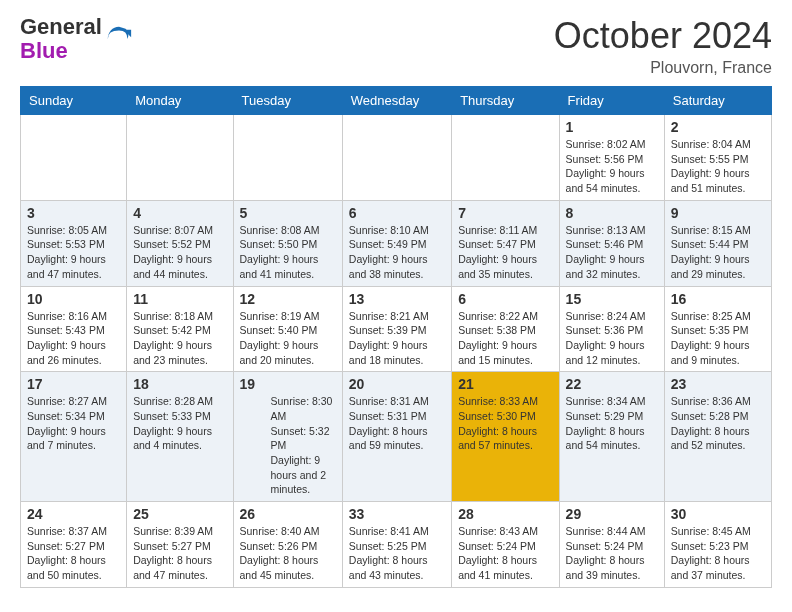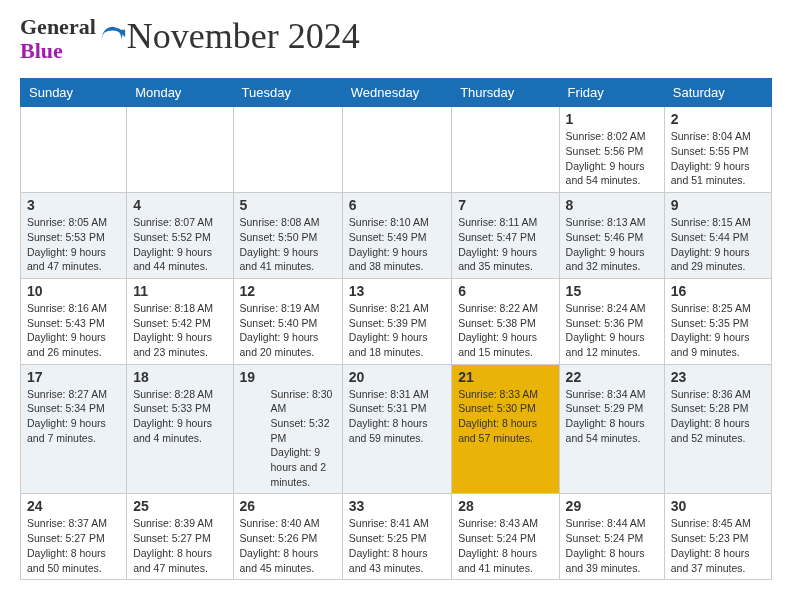--- a/index.html
+++ b/index.html
@@ -1,18 +1,18 @@
 <!DOCTYPE html>
 <html><head>
   <meta charset="utf-8">
   <style>
     * { box-sizing: border-box; margin: 0; padding: 0; }
     body { font-family: Arial, sans-serif; background: #fff; width: 792px; min-height: 612px; }
     .container { width: 792px; padding: 15px 20px; }
-    .header { display: flex; justify-content: flex-start; align-items: flex-start; margin-bottom: 15px; font-family: Liberation Serif, serif; }
+    .header { display: flex; justify-content: space-between; align-items: flex-start; margin-bottom: 9px; }
     .logo { display: flex; align-items: center; }
     .logo-text { font-size: 22px; font-weight: bold; line-height: 1.1; }
     .logo-general { color: #333; }
     .logo-blue { color: #a21caf; }
     .logo-icon { width: 28px; height: 28px; margin-left: 3px; }
     .title-section { text-align: right; }
     .month-title { font-size: 36px; font-weight: normal; color: #333; }
     .location { font-size: 16px; color: #555; margin-top: 2px; }
     .calendar { width: 100%; border-collapse: collapse; }
     .calendar th { background: #1a6eb5; color: #fff; padding: 6px 8px; font-size: 13px; font-weight: normal; text-align: left; border: 1px solid #1a6eb5; }
@@ -33,21 +33,22 @@
           <span class="logo-general">General</span><br>
           <span class="logo-blue">Blue</span>
         </div>
         <svg class="logo-icon" viewBox="0 0 30 30" xmlns="http://www.w3.org/2000/svg">
           <path d="M15 2 C8 2 3 8 3 15 Q3 6 15 6 Q24 6 24 15 Q27 8 22 4 Z" fill="#1a6eb5"></path>
           <path d="M20 5 L28 5 L28 13 Z" fill="#1a6eb5"></path>
         </svg>
       </div>
     </div>
     <div class="title-section">
-      <div class="month-title">November 2024</div>
+      <div class="month-title">October 2024</div>
+      <div class="location">Plouvorn, France</div>
     </div>
   </div>
 
   <table class="calendar">
     <thead>
       <tr>
       <th>Sunday</th>
           <th>Monday</th>
           <th>Tuesday</th>
           <th>Wednesday</th>

